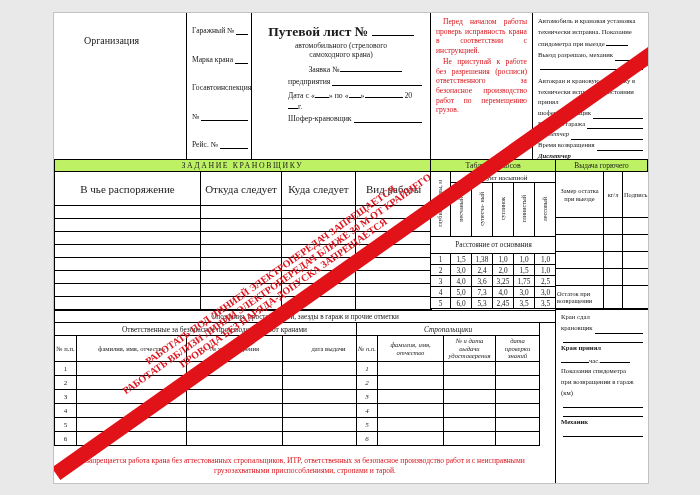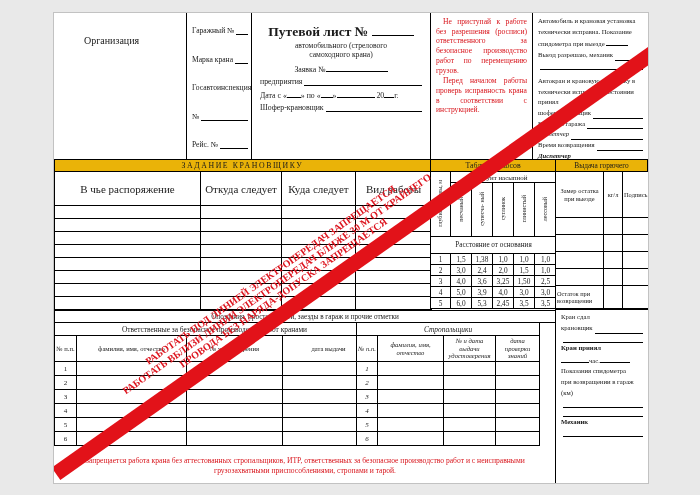--- a/index.html
+++ b/index.html
@@ -10,34 +10,34 @@
   
   .top{position:absolute;left:0;top:0;width:594px;height:146px;display:flex;box-sizing:border-box;}
   .top > div{box-sizing:border-box;}
   .c-org{width:132px;padding:22px 4px 0 30px;font-size:10px;}
   .c-garage{width:66px;border-left:1px solid #000;border-right:1px solid #000;
             padding:13px 3px 10px 5px;font-size:7.6px;display:flex;flex-direction:column;
             justify-content:space-between;}
   .c-title{width:178px;padding:7px 8px 0 8px;font-size:7.8px;}
   .c-title h1{margin:4px 0 1px 0;font-size:13.5px;font-weight:bold;text-align:center;white-space:nowrap;}
   .c-title .sub{text-align:center;font-size:7.6px;line-height:1.25;}
-  .c-title .row{margin-top:3px;}
+  .c-title .row{margin-top:3px;margin-left:28px;}
   .c-red{width:102px;border-left:1px solid #000;padding:4px 5px 0 5px;font-size:7.6px;
          line-height:1.28;color:#d8141b;text-align:justify;}
   .c-red p{margin:0 0 1px 0;text-indent:7px;}
   .c-right{flex:1;border-left:1px solid #000;padding:3px 5px 0 5px;font-size:6.7px;line-height:1.6;}
   .bl{display:inline-block;border-bottom:1px solid #000;height:8px;vertical-align:baseline;}
   .fl{display:flex;align-items:flex-end;}
   .fl .bl{flex:1;margin-left:2px;}
   .it{font-style:italic;}
   .bit{font-style:italic;font-weight:bold;}
   .gap6{height:6px;}
   
   .band{position:absolute;box-sizing:border-box;border:1px solid #000;display:flex;
-        align-items:center;justify-content:center;font-size:7.8px;background:#eab308;}
+        align-items:center;justify-content:center;font-size:7.8px;background:#bef264;}
   .band-task{left:0;top:146px;width:377px;height:13px;letter-spacing:1.6px;}
   .band-slope{left:376px;top:146px;width:126px;height:13px;}
   .band-fuel{left:501px;top:146px;width:93px;height:13px;font-size:7.4px;}
   
   table.tbl{border-collapse:collapse;table-layout:fixed;position:absolute;background:#fff;}
   table.tbl td{border:1px solid #000;padding:0 1px;font-size:7.3px;text-align:center;
                vertical-align:middle;overflow:hidden;}
   .task-tbl{left:0;top:158px;width:377px;}
   .task-tbl td.hd{height:33px;font-size:11px;}
   .task-tbl tr.er td{height:12px;}
@@ -114,22 +114,22 @@
           <span>предприятия</span>
           <span class="bl"></span>
         </div>
       <div class="row"><span>Дата с «</span><span class="bl" style="width:14px"></span><span>» по «</span><span class="bl" style="width:12px"></span><span>»</span><span class="bl" style="width:38px"></span> <span>20</span><span class="bl" style="width:10px"></span><span>г.</span></div>
       <div class="row fl">
           <span>Шофер-крановщик</span>
           <span class="bl"></span>
         </div>
     </div>
     <div class="c-red">
+      <p>Перед началом работы проверь исправность крана в соответствии с инструкцией.</p>
       <p>Не приступай к работе без разрешения (росписи) ответственного за безопасное производство работ по перемещению грузов.</p>
-      <p>Перед началом работы проверь исправность крана в соответствии с инструкцией.</p>
     </div>
     <div class="c-right">
       <div><span>Автомобиль и крановая установка технически исправна. Показание спидометра при выезде</span> <span class="bl" style="width:22px"></span></div>
       <div class="fl">
           <span>Выезд разрешаю, механик</span>
           <span class="bl"></span>
         </div>
       <div class="fl">
           <span class="bl"></span>
         </div>
@@ -265,27 +265,27 @@
           <td>2,4</td>
           <td>2,0</td>
           <td>1,5</td>
           <td>1,0</td>
     </tr>
     <tr class="num">
       <td>3</td>
           <td>4,0</td>
           <td>3,6</td>
           <td>3,25</td>
-          <td>1,50</td>
+          <td>1,75</td>
           <td>2,5</td>
     </tr>
     <tr class="num">
       <td>4</td>
           <td>5,0</td>
-          <td>3,9</td>
+          <td>7,3</td>
           <td>4,0</td>
           <td>3,0</td>
           <td>3,0</td>
     </tr>
     <tr class="num">
       <td>5</td>
           <td>6,0</td>
           <td>5,3</td>
           <td>2,45</td>
           <td>3,5</td>

